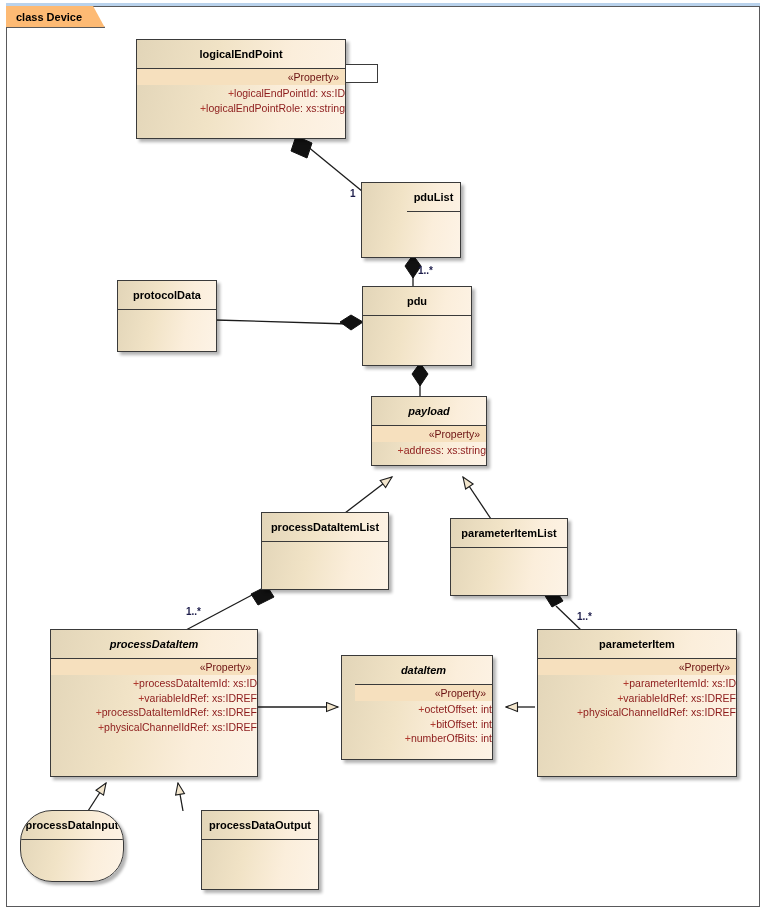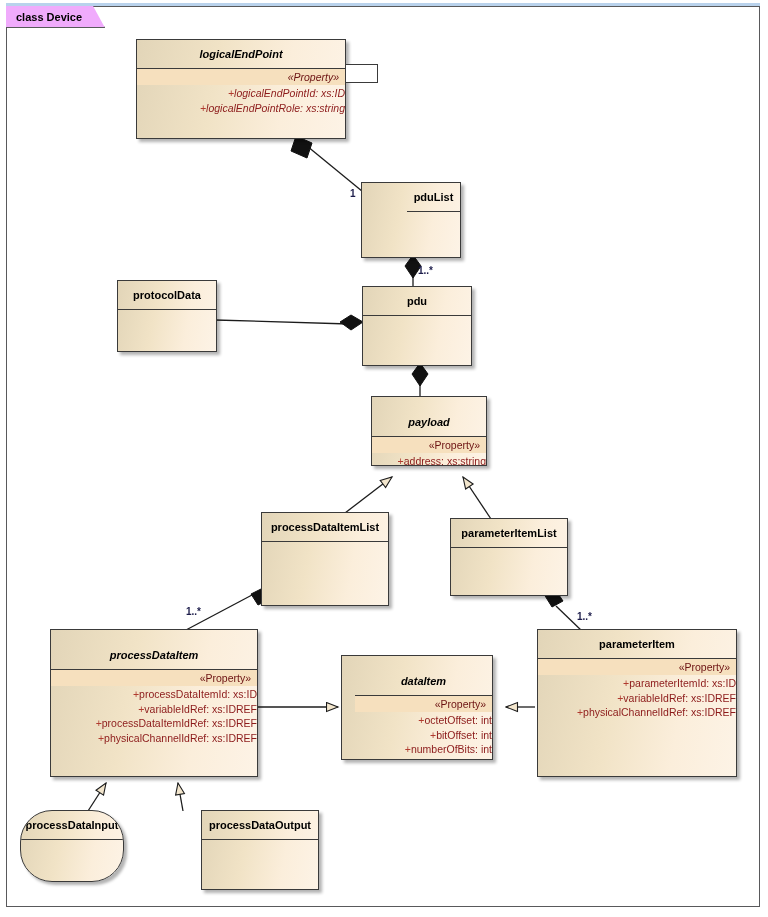--- a/index.html
+++ b/index.html
@@ -42,21 +42,21 @@
   }
   .frame-tab {
     position: absolute;
     left: 6px;
     top: 6px;
     height: 22px;
     box-sizing: border-box;
     border: 1px solid #59595b;
     border-top: none;
     border-left: none;
-    background: #f0abfc;
+    background: #fdba74;
     padding: 2px 22px 0 10px;
     font-size: 11px;
     font-weight: bold;
     color: #000000;
     line-height: 18px;
     white-space: nowrap;
     
     clip-path: polygon(0 0, calc(100% - 12px) 0, 100% 100%, 0 100%);
   }
 
@@ -84,21 +84,21 @@
     line-height: 28px;
     text-align: center;
     font-size: 11px;
     font-weight: bold;
     color: #000000;
     border-bottom: 1px solid #3a3a3a;
     padding: 0 4px;
     white-space: nowrap;
     overflow: hidden;
   }
-  .uclass.abstract .title { font-style: italic; margin-top: 11px; }
+  .uclass.abstract .title { font-style: italic; }
   .uclass .compartment {
     position: relative;
     height: calc(100% - 29px);
     text-align: right;
   }
   .stereotype {
     background: #f6e0be;
     font-size: 10.5px;
     color: #6b1111;
     padding: 1px 6px 1px 6px;
@@ -214,21 +214,21 @@
         <line x1="88" y1="811" x2="106" y2="783" marker-end="url(#genTri)"></line>
       </g>
 
       <g>
         <line x1="183" y1="811" x2="178" y2="783" marker-end="url(#genTri)"></line>
       </g>
 
     </g>
   </svg>
 
-  <div class="uclass" style="left:136px; top:39px; width:210px; height:100px;font-style:italic;">
+  <div class="uclass" style="left:136px; top:39px; width:210px; height:100px;">
     <div class="title">logicalEndPoint</div>
     <div class="compartment">
       <div class="stereotype">«Property»</div>
       <ul class="attrs">
         <li>
           <span class="vis">+</span><span class="nm">logicalEndPointId:</span>&nbsp;<span class="ty">xs:ID</span>
         </li>
         <li>
           <span class="vis">+</span><span class="nm">logicalEndPointRole:</span>&nbsp;<span class="ty">xs:string</span>
         </li>
@@ -257,21 +257,21 @@
     <div class="compartment">
       <div class="stereotype">«Property»</div>
       <ul class="attrs">
         <li>
           <span class="vis">+</span><span class="nm">address:</span>&nbsp;<span class="ty">xs:string</span>
         </li>
       </ul>
     </div>
   </div>
 
-  <div class="uclass" style="left:261px; top:512px; width:128px; height:94px;">
+  <div class="uclass" style="left:261px; top:512px; width:128px; height:78px;">
     <div class="title">processDataItemList</div>
     <div class="compartment"></div>
   </div>
 
   <div class="uclass" style="left:450px; top:518px; width:118px; height:78px;">
     <div class="title">parameterItemList</div>
     <div class="compartment"></div>
   </div>
 
   <div class="uclass abstract" style="left:50px; top:629px; width:208px; height:148px;">

